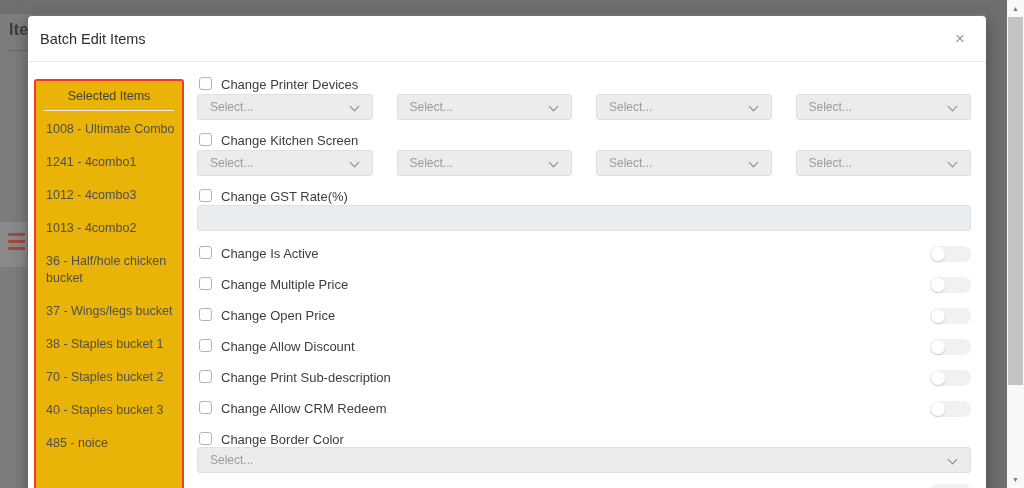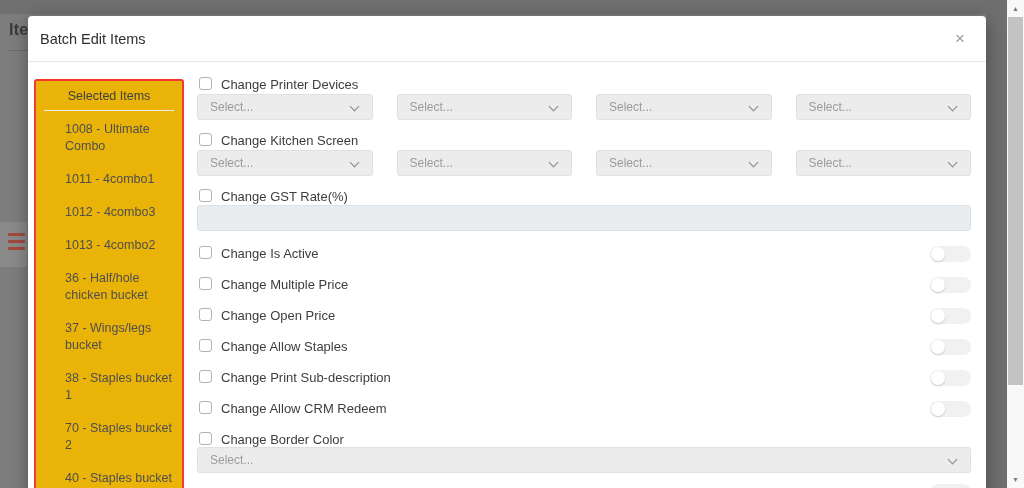--- a/index.html
+++ b/index.html
@@ -22,21 +22,21 @@
   
   .modal{position:absolute;left:28px;top:16px;width:958px;height:500px;background:#fff;border-radius:4px 4px 0 0;box-shadow:0 4px 18px rgba(0,0,0,.35);}
   .modal-header{position:relative;height:46px;border-bottom:1px solid #e7e7e7;text-decoration:underline;}
   .modal-title{position:absolute;left:12px;top:0;line-height:46px;font-size:14.5px;color:#2f2f2f;}
   .modal-close{position:absolute;right:15px;top:0;line-height:46px;font-size:17px;color:#9a9a9a;cursor:pointer;padding:0 6px;}
 
   
   .panel{position:absolute;left:6px;top:63px;width:150px;height:482px;background:#eab308;border:2px solid #f5392d;border-radius:3px;overflow:hidden;}
   .panel-header{margin:5px 8px 0 8px;padding:3px 0 7px 0;text-align:center;font-size:12.5px;color:#414141;border-bottom:1px solid #ededed;}
   .panel-list{list-style:none;margin:0;padding:2px 0 0 0;}
-  .panel-list li{padding:8px 4px 8px 29px;font-size:12.5px;line-height:17px;color:#4f4f4f;}
+  .panel-list li{padding:8px 4px 8px 10px;font-size:12.5px;line-height:17px;color:#4f4f4f;}
 
   
   .form{position:absolute;left:169px;top:61px;width:774px;height:430px;}
   .row{position:absolute;left:0;right:0;}
   .chk-row{display:flex;height:17px;}
   .chk{width:13px;height:13px;margin-left:2px;border:1px solid #b3b3b3;border-radius:3px;background:#fff;flex:0 0 13px;}
   .lbl{margin-left:9px;font-size:13px;color:#3d3d3d;white-space:nowrap;}
   .sel-row{display:flex;gap:24px;}
   .sel{position:relative;flex:1;height:26px;background:#ececec;border:1px solid #e0e0e0;border-radius:3px;}
   .sel-full{position:relative;height:26px;background:#ececec;border:1px solid #e0e0e0;border-radius:3px;}
@@ -65,21 +65,21 @@
   <div class="modal">
     <div class="modal-header">
       <span class="modal-title">Batch Edit Items</span>
       <span class="modal-close">×</span>
     </div>
 
     <div class="panel">
       <div class="panel-header">Selected Items</div>
       <ul class="panel-list">
         <li>1008 - Ultimate Combo</li>
-        <li>1011 - 4combo1</li>
+        <li>1241 - 4combo1</li>
         <li>1012 - 4combo3</li>
         <li>1013 - 4combo2</li>
         <li>36 - Half/hole chicken bucket</li>
         <li>37 - Wings/legs bucket</li>
         <li>38 - Staples bucket 1</li>
         <li>70 - Staples bucket 2</li>
         <li>40 - Staples bucket 3</li>
         <li>485 - noice</li>
       </ul>
     </div>
@@ -154,21 +154,21 @@
       </div>
       <div class="row chk-row" style="top:231px">
         <span class="chk"></span>
         <span class="lbl">Change Open Price</span>
         <span class="toggle">
             <span class="knob"></span>
           </span>
       </div>
       <div class="row chk-row" style="top:262px">
         <span class="chk"></span>
-        <span class="lbl">Change Allow Staples</span>
+        <span class="lbl">Change Allow Discount</span>
         <span class="toggle">
             <span class="knob"></span>
           </span>
       </div>
       <div class="row chk-row" style="top:293px">
         <span class="chk"></span>
         <span class="lbl">Change Print Sub-description</span>
         <span class="toggle">
             <span class="knob"></span>
           </span>

